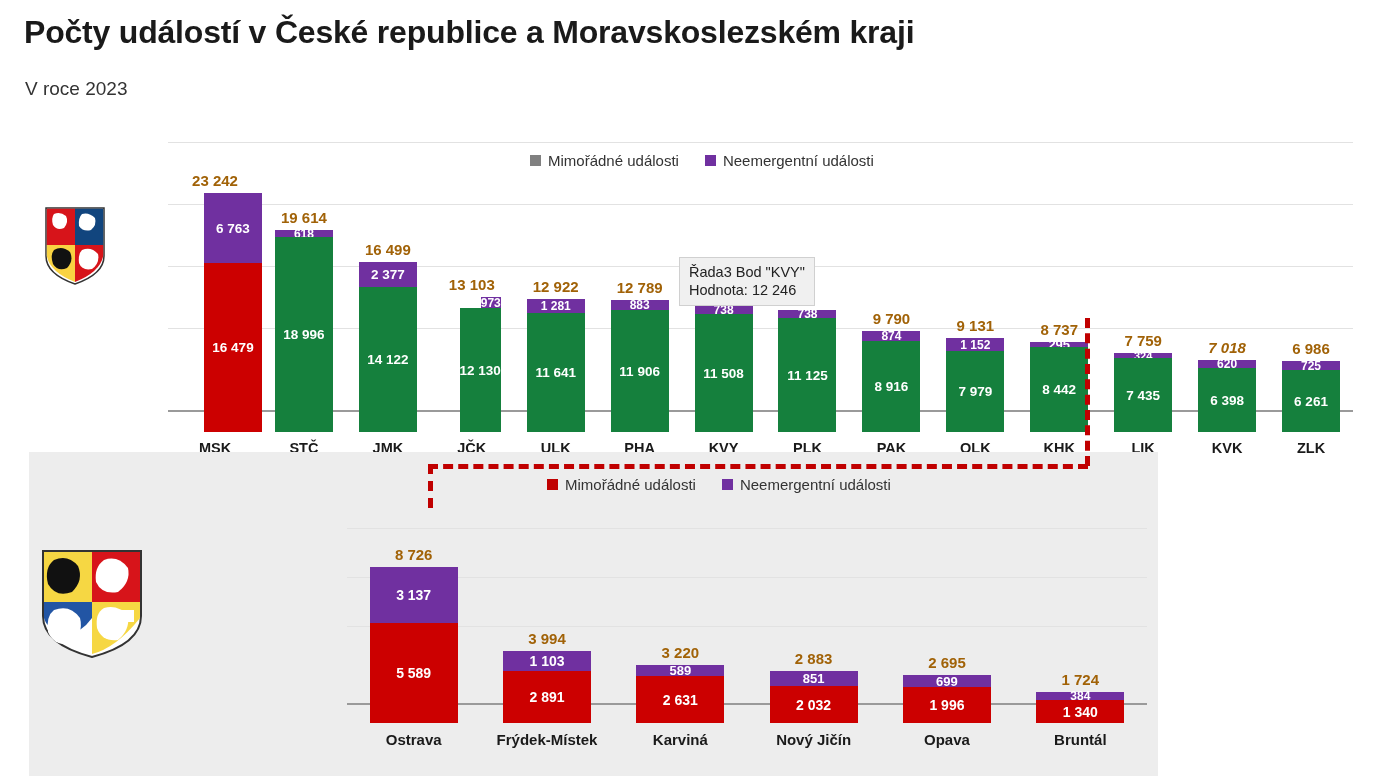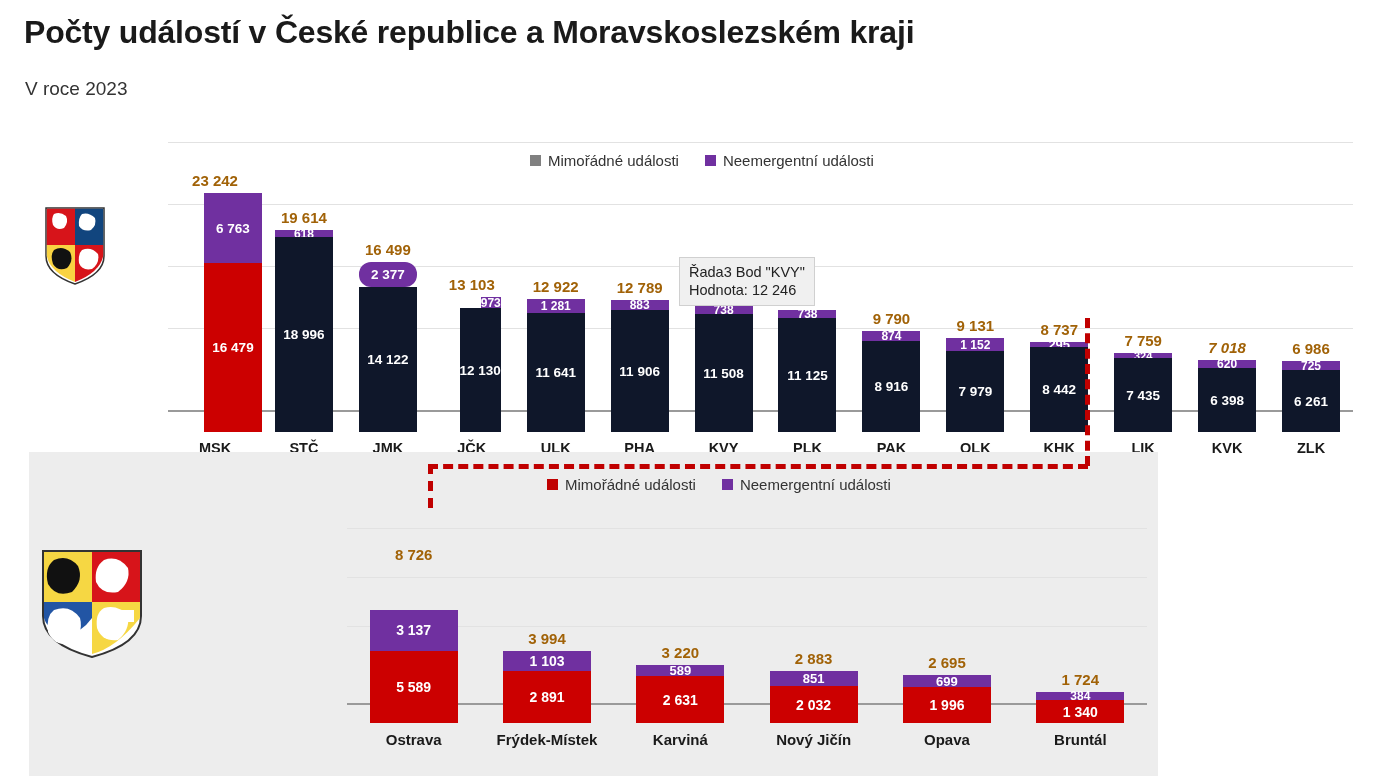--- a/index.html
+++ b/index.html
@@ -122,21 +122,21 @@
     display: flex;
     align-items: center;
     justify-content: center;
     color: #ffffff;
     font-size: 13.5px;
     font-weight: bold;
     box-sizing: border-box;
     white-space: nowrap;
   }
   .seg-top { background: #7030a0; }
-  .seg-bot-grey { background: #0f172a; }
+  .seg-bot-grey { background: #15803d; }
   .seg-bot-red { background: #cc0000; }
   .total-label {
     position: absolute;
     width: 120px;
     left: 50%;
     transform: translateX(-50%);
     text-align: center;
     font-size: 15px;
     font-weight: bold;
     color: #a16207;
@@ -258,21 +258,21 @@
         <div class="stack" style="height:202px;">
           <div class="seg seg-top" style="height:7px; font-size:12px;">618</div>
           <div class="seg seg-bot-grey" style="height:195px;">18 996</div>
         </div>
         <div class="cat-label">STČ</div>
       </div>
 
       <div class="bar-col">
         <div class="total-label" style="bottom:174px;">16 499</div>
         <div class="stack" style="height:170px;">
-          <div class="seg seg-top" style="height:25px;border-radius:12px;">2 377</div>
+          <div class="seg seg-top" style="height:25px;">2 377</div>
           <div class="seg seg-bot-grey" style="height:145px;">14 122</div>
         </div>
         <div class="cat-label">JMK</div>
       </div>
 
       <div class="bar-col">
         <div class="total-label" style="bottom:139px;">13 103</div>
         <div class="stack" style="height:135px;align-items:flex-end;">
           <div class="seg seg-top" style="height:11px; font-size:12px;">973</div>
           <div class="seg seg-bot-grey" style="height:124px;">12 130</div>
@@ -416,21 +416,21 @@
   <div id="bottom-plot">
     <div class="gridline" style="top:0px;"></div>
     <div class="gridline" style="top:49px;"></div>
     <div class="gridline" style="top:98px;"></div>
     <div class="axisline" style="top:175px;"></div>
 
     <div class="bars" style="height:175px;">
 
       <div class="bar-col bar-col-b">
         <div class="total-label total-label-b" style="bottom:160px;">8 726</div>
-        <div class="stack" style="height:113px;">
+        <div class="stack" style="height:156px;">
           <div class="seg seg-b seg-top" style="height:56px;">3 137</div>
           <div class="seg seg-b seg-bot-red" style="height:100px;">5 589</div>
         </div>
         <div class="cat-label cat-label-b">Ostrava</div>
       </div>
 
       <div class="bar-col bar-col-b">
         <div class="total-label total-label-b" style="bottom:76px;">3 994</div>
         <div class="stack" style="height:72px;">
           <div class="seg seg-b seg-top" style="height:20px;">1 103</div>

